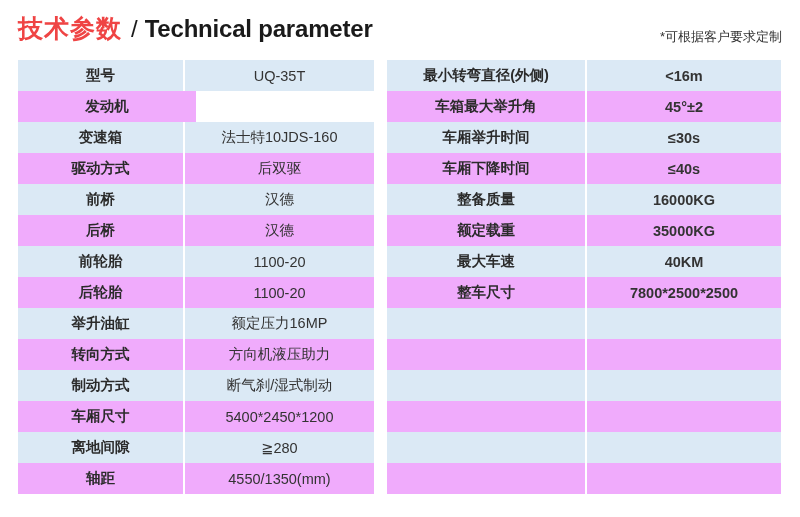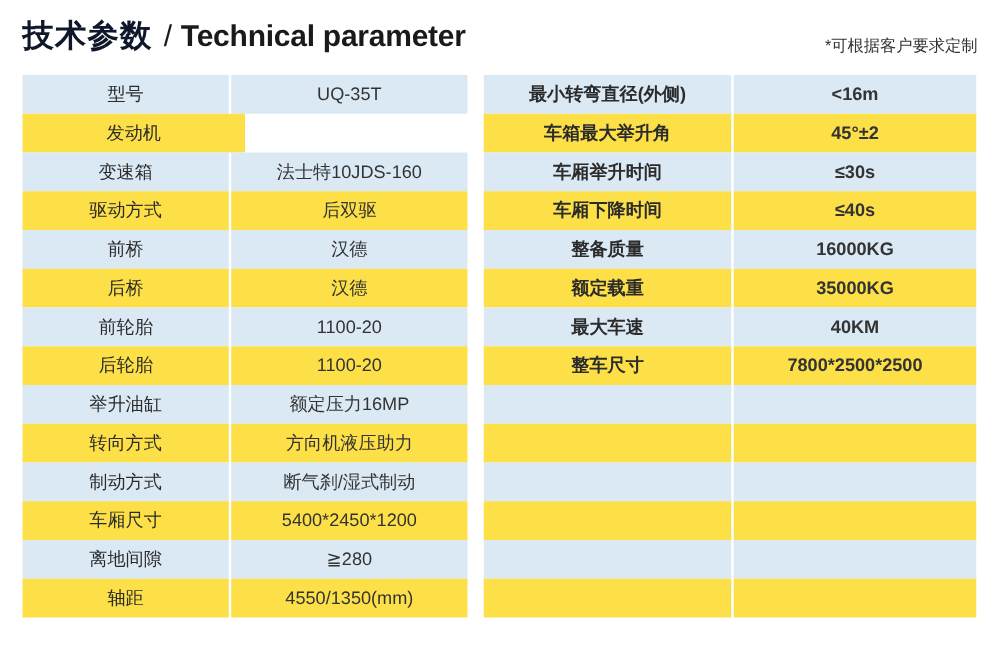--- a/index.html
+++ b/index.html
@@ -26,21 +26,21 @@
     justify-content: space-between;
   }
   .title-wrap {
     display: flex;
     align-items: baseline;
     white-space: nowrap;
   }
   .title-cn {
     font-size: 25px;
     font-weight: 700;
-    color: #0f172a;
+    color: #ef4444;
     letter-spacing: 1px;
   }
   .title-sep {
     font-size: 24px;
     font-weight: 400;
     color: #1a1a1a;
     margin: 0 7px 0 9px;
   }
   .title-en {
     font-size: 24px;
@@ -71,33 +71,33 @@
   }
   .spec-table.left  { width: 356px; }
   .spec-table.right { width: 394px; }
 
   .row {
     display: flex;
     height: 31px;
     margin-bottom: 0;
   }
   .row.blue .cell { background: #dbe9f5; }
-  .row.gray .cell { background: #fde047; }
+  .row.gray .cell { background: #f0abfc; }
 
   .cell {
     height: 31px;
     display: flex;
     align-items: center;
     justify-content: center;
     font-size: 14.5px;
     color: #2b2b2b;
     white-space: nowrap;
     overflow: hidden;
   }
-  .left .cell.label { width: 178px; font-weight: 400; }
+  .left .cell.label { width: 178px; font-weight: 700; }
   .left .cell.value { width: 204px; font-weight: 400; margin-left: 2px; }
   .right .cell.label { width: 198px; font-weight: 700; }
   .right .cell.value { width: 194px; font-weight: 700; margin-left: 2px; }
 
   .cell.value { color: #333333; }
   .cell.empty { color: transparent; }
 </style>
 </head>
 <body>
 

